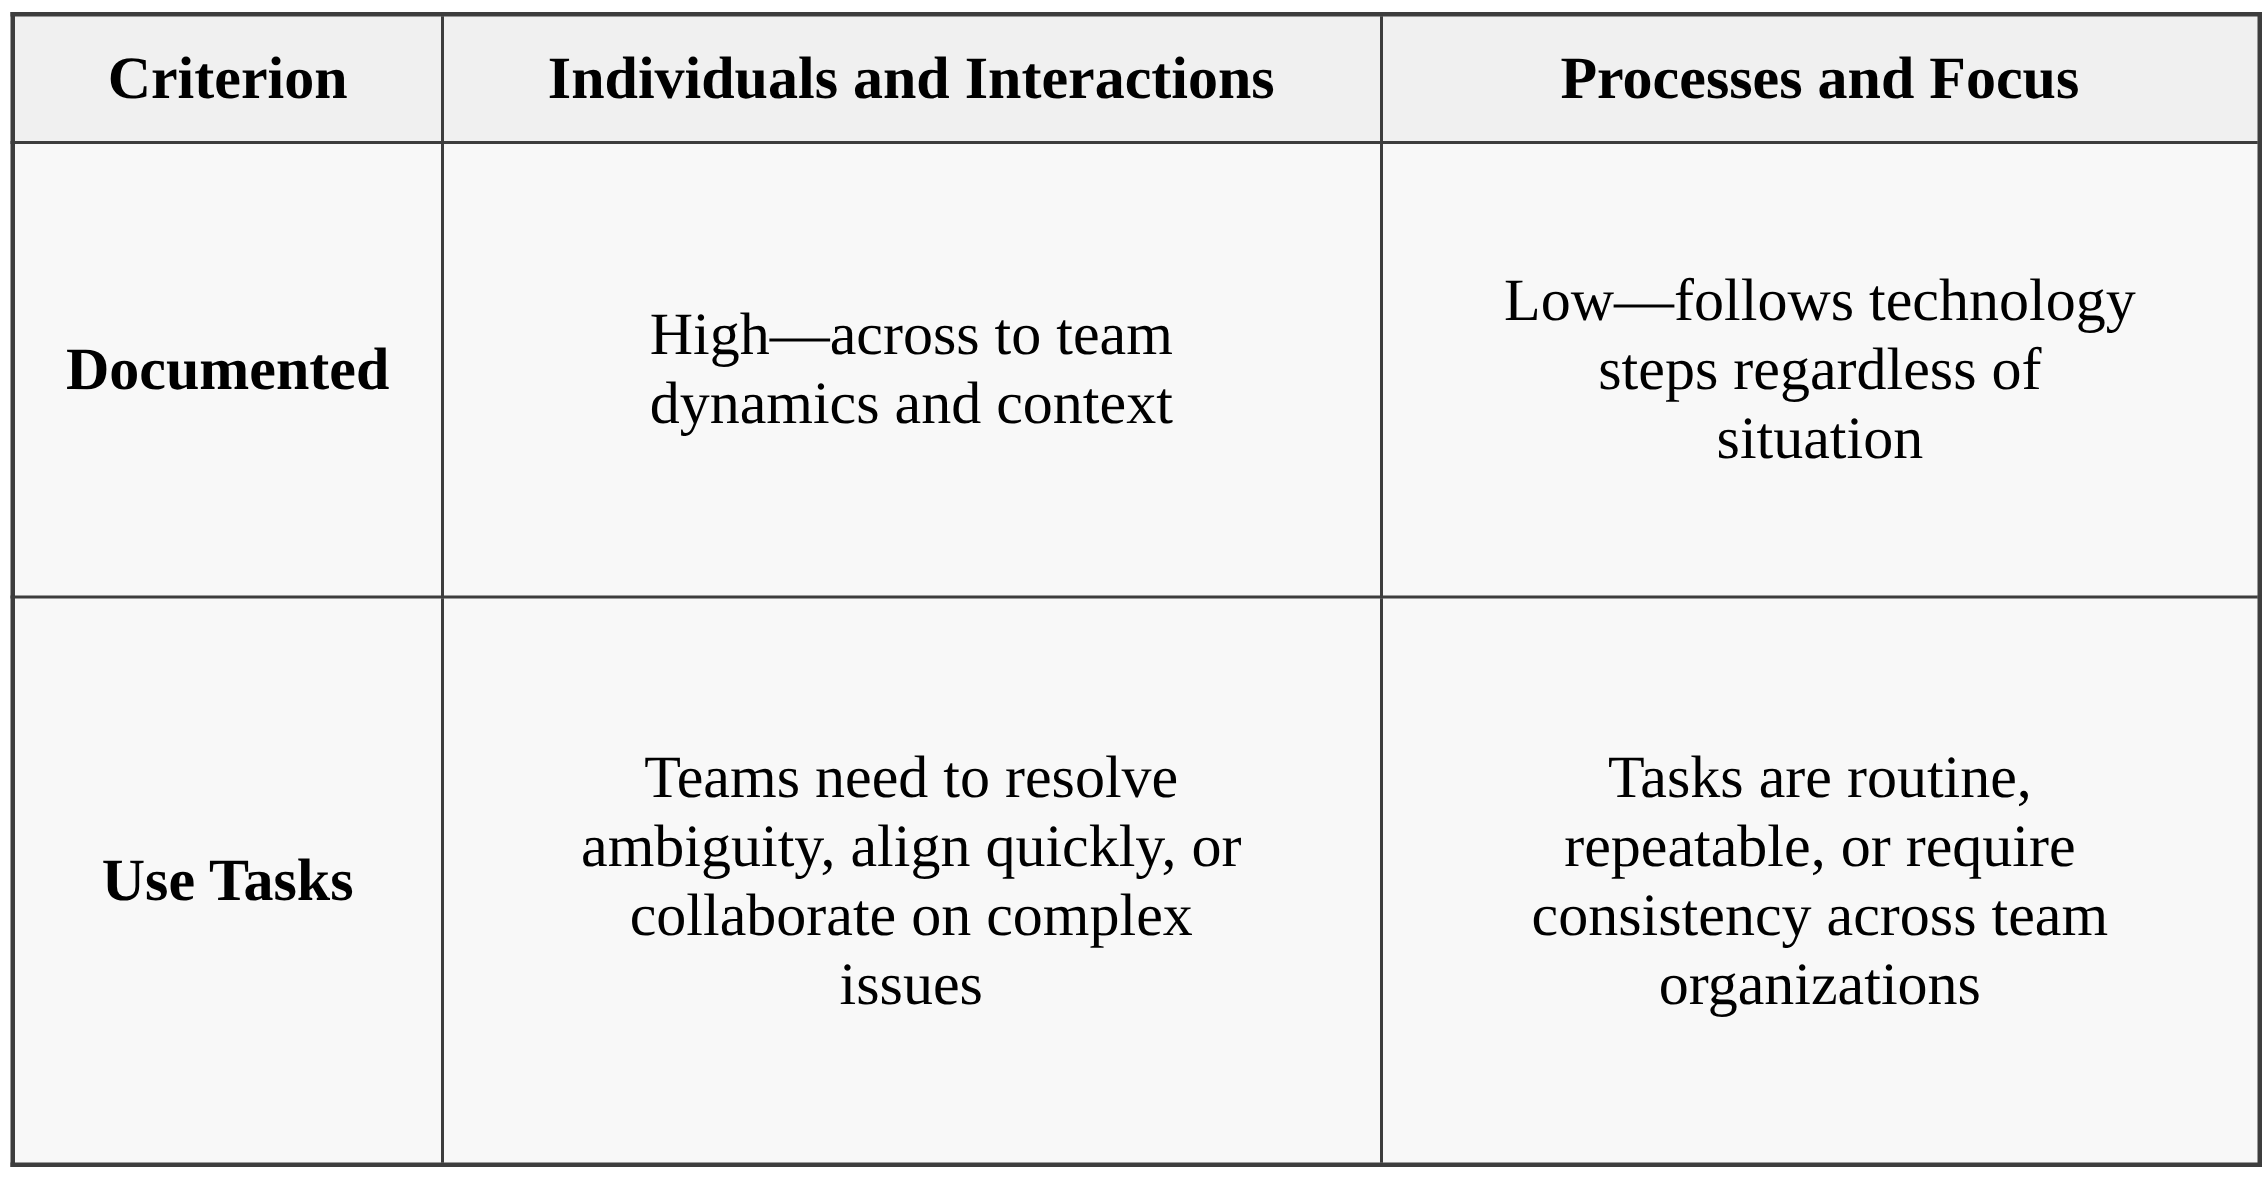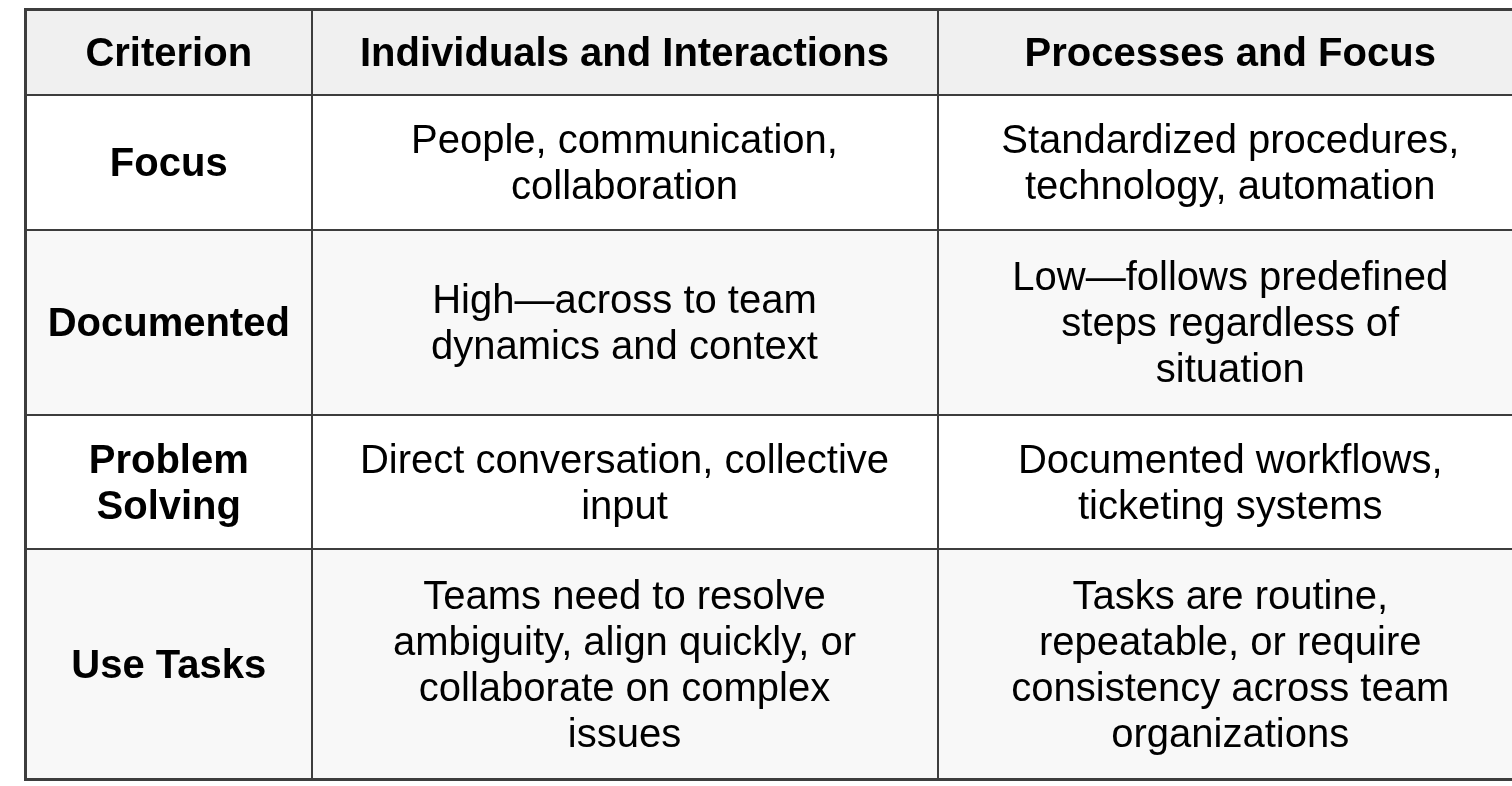--- a/index.html
+++ b/index.html
@@ -9,21 +9,21 @@
     --text:#000000;
     --cell-bg:#ffffff;
   }
   *{box-sizing:border-box;}
   html,body{margin:0;padding:0;background:#ffffff;}
   body{
     width:1512px;height:786px;
     font-family:"Liberation Sans","DejaVu Sans",sans-serif;
     color:var(--text);
   }
-  .table-wrap{margin:8px 24px;}
+  .table-wrap{margin:8px 7px;font-family:Liberation Serif, serif;}
   table.comparison{
     border-collapse:collapse;
     table-layout:fixed;
     width:1498px;
     height:770px;
     background:var(--cell-bg);
     border:3px solid var(--border);
   }
   th,td{
     border:2px solid var(--border);
@@ -59,42 +59,27 @@
       <col style="width:586px">
     </colgroup>
     <thead>
       <tr class="r-header">
         <th>Criterion</th>
         <th>Individuals and Interactions</th>
         <th>Processes and Focus</th>
       </tr>
     </thead>
     <tbody>
-      <tr class="plain r-focus">
-        <td class="rowhead">Focus</td>
-        <td>People, communication,
-collaboration</td>
-        <td>Standardized procedures,
-technology, automation</td>
-      </tr>
       <tr class="stripe r-flex">
         <td class="rowhead">Documented</td>
         <td>High—across to team
 dynamics and context</td>
-        <td>Low—follows predefined
+        <td>Low—follows technology
 steps regardless of
 situation</td>
-      </tr>
-      <tr class="plain r-prob">
-        <td class="rowhead">Problem
-Solving</td>
-        <td>Direct conversation, collective
-input</td>
-        <td>Documented workflows,
-ticketing systems</td>
       </tr>
       <tr class="stripe r-use">
         <td class="rowhead">Use Tasks</td>
         <td>Teams need to resolve
 ambiguity, align quickly, or
 collaborate on complex
 issues</td>
         <td>Tasks are routine,
 repeatable, or require
 consistency across team

